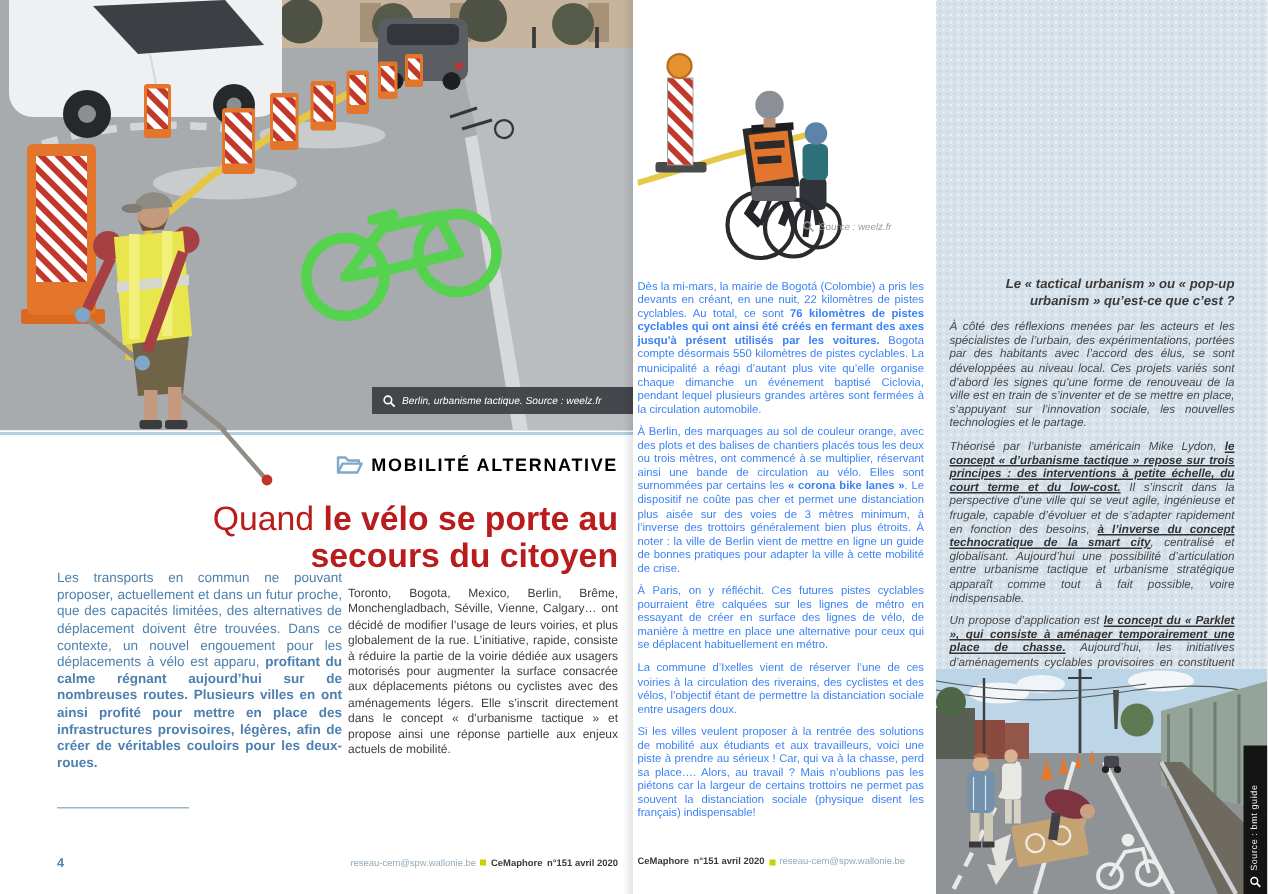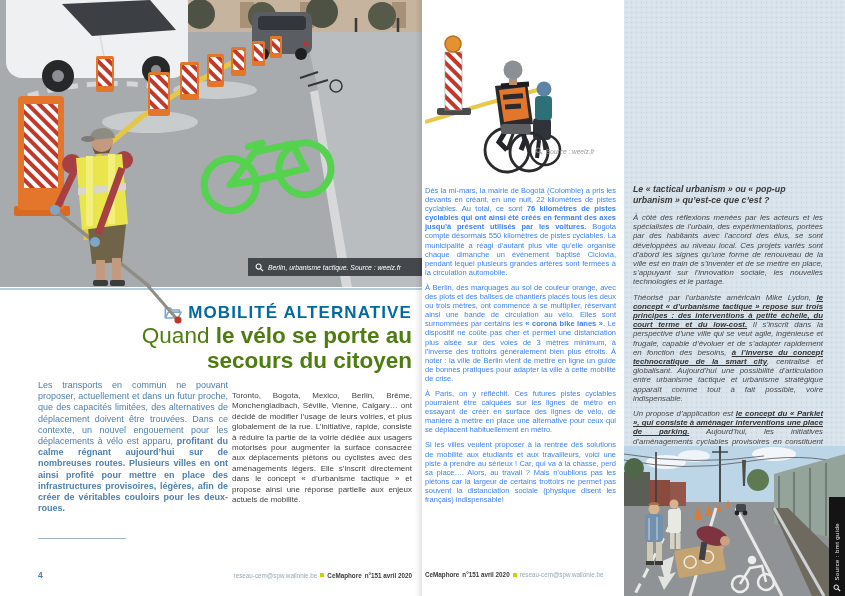--- a/index.html
+++ b/index.html
@@ -12,22 +12,22 @@
   .photo-left svg { display:block; }
   .caption-chip { position:absolute; left:248px; top:258px; width:174px; height:18px;
     background:rgba(58,62,66,.92); color:#fff; display:flex; align-items:center; gap:4px;
     padding:0 7px; font-size:6.8px; font-style:italic; z-index:3; }
   .blue-rule { position:absolute; left:0; top:288px; width:422px; height:2px; background:#b3cfe2; }
   .pole-breakout { position:absolute; left:138px; top:284px; width:50px; height:42px; z-index:2; }
 
   
   .article-head { position:absolute; left:126px; top:303px; width:286px; text-align:right; }
   .kicker { display:flex; justify-content:flex-end; align-items:center; gap:6px;
-    color:#0369a1; font-weight:700; font-size:17px; letter-spacing:1.1px; }
-  .title { margin-top:0; font-size:22.5px; line-height:25px; color:#4d7c0f; }
+    color:#000000; font-weight:700; font-size:12px; letter-spacing:1.1px; }
+  .title { margin-top:16px; font-size:22.5px; line-height:25px; color:#b91c1c; }
   .title .reg { font-weight:400; }
   .title .bld { font-weight:700; }
 
   
   .intro { position:absolute; left:38px; top:380px; width:190px; font-size:9px; line-height:11.2px;
     color:#4e80af; text-align:justify; }
   .intro .b { font-weight:700; }
   .col2 { position:absolute; left:232px; top:391px; width:180px; font-size:8px; line-height:10.4px;
     color:#3f3f3f; text-align:justify; }
   .mini-rule { position:absolute; left:38px; top:538px; width:88px; height:1px; background:#9db4c4; }
@@ -52,21 +52,21 @@
   .body-col p { font-size:7.5px; line-height:9.1px; text-align:justify; margin-bottom:6px; }
   .body-col .b { font-weight:700; }
 
   
   .sidebar-bg { position:absolute; left:624px; top:0; width:221px; height:446px;
     background-color:#d8e2ea;
     background-image:radial-gradient(rgba(173,197,214,.55) .8px, transparent .9px),
                      radial-gradient(rgba(255,255,255,.65) .8px, transparent .9px);
     background-size:5px 5px,5px 5px; background-position:0 0,2.5px 2.5px; }
   .sidebar-text { position:absolute; left:633px; top:184px; width:190px; font-style:italic; }
-  .sidebar-text h2 { font-size:8.8px; line-height:11px; font-weight:700; color:#3a3a3a; margin-bottom:7px; }
+  .sidebar-text h2 { font-size:8.8px; line-height:11px; font-weight:700; color:#3a3a3a; margin-bottom:7px;text-align:right; }
   .sidebar-text p { font-size:7.8px; line-height:9.2px; color:#484848; text-align:justify; margin-bottom:6px; }
   .sidebar-text .b { font-weight:700; color:#333;text-decoration:underline; }
 
   .stencil-fig { position:absolute; left:624px; top:446px; width:221px; height:150px; overflow:hidden; }
   .vtab { position:absolute; left:829px; top:497px; width:16px; height:99px; background:#141414;
     z-index:6; display:flex; flex-direction:column; align-items:center; justify-content:flex-end;
     gap:3px; padding:4px 0; }
   .vtab span { writing-mode:vertical-rl; transform:rotate(180deg); font-size:6px; color:#f0f0f0;
     letter-spacing:.4px; white-space:nowrap; }
 
@@ -279,39 +279,40 @@
         <line x1="6.2" y1="6.2" x2="9" y2="9" stroke="#9a9a9a" stroke-width="1.4"></line>
       </svg>
       <span>Source : weelz.fr</span>
     </figcaption>
   </figure>
 
   <div class="body-col">
       <p><span>Dès la mi-mars, la mairie de Bogotá (Colombie) a pris les devants en créant, en une nuit, 22 kilomètres de pistes cyclables. Au total, ce sont </span><span class="b">76 kilomètres de pistes cyclables qui ont ainsi été créés en fermant des axes jusqu’à présent utilisés par les voitures.</span><span> Bogota compte désormais 550 kilomètres de pistes cyclables. La municipalité a réagi d’autant plus vite qu’elle organise chaque dimanche un événement baptisé Ciclovia, pendant lequel plusieurs grandes artères sont fermées à la circulation automobile.</span></p>
       <p><span>À Berlin, des marquages au sol de couleur orange, avec des plots et des balises de chantiers placés tous les deux ou trois mètres, ont commencé à se multiplier, réservant ainsi une bande de circulation au vélo. Elles sont surnommées par certains les </span><span class="b">« corona bike lanes »</span><span>. Le dispositif ne coûte pas cher et permet une distanciation plus aisée sur des voies de 3 mètres minimum, à l’inverse des trottoirs généralement bien plus étroits. À noter : la ville de Berlin vient de mettre en ligne un guide de bonnes pratiques pour adapter la ville à cette mobilité de crise.</span></p>
       <p><span>À Paris, on y réfléchit. Ces futures pistes cyclables pourraient être calquées sur les lignes de métro en essayant de créer en surface des lignes de vélo, de manière à mettre en place une alternative pour ceux qui se déplacent habituellement en métro.</span></p>
+      <p><span>La commune d’Ixelles vient de réserver l’une de ces voiries à la circulation des riverains, des cyclistes et des vélos, l’objectif étant de permettre la distanciation sociale entre usagers doux.</span></p>
       <p><span>Si les villes veulent proposer à la rentrée des solutions de mobilité aux étudiants et aux travailleurs, voici une piste à prendre au sérieux ! Car, qui va à la chasse, perd sa place…. Alors, au travail ? Mais n’oublions pas les piétons car la largeur de certains trottoirs ne permet pas souvent la distanciation sociale (physique disent les français) indispensable!</span></p>
     </div>
 
   <footer class="foot foot-right-page">
     <span class="foot-group">
       <span class="brand">CeMaphore</span>
       <span class="issue">n°151 avril 2020</span>
       <span class="sq"></span>
       <span class="email">reseau-cem@spw.wallonie.be</span>
     </span>
   </footer>
 
   <div class="sidebar-bg"></div>
   <div class="sidebar-text">
     <h2>Le « tactical urbanism » ou « pop-up urbanism » qu’est-ce que c’est ?</h2>
     <div>
         <p><span>À côté des réflexions menées par les acteurs et les spécialistes de l’urbain, des expérimentations, portées par des habitants avec l’accord des élus, se sont développées au niveau local. Ces projets variés sont d’abord les signes qu’une forme de renouveau de la ville est en train de s’inventer et de se mettre en place, s’appuyant sur l’innovation sociale, les nouvelles technologies et le partage.</span></p>
         <p><span>Théorisé par l’urbaniste américain Mike Lydon, </span><span class="b">le concept « d’urbanisme tactique » repose sur trois principes : des interventions à petite échelle, du court terme et du low-cost.</span><span> Il s’inscrit dans la perspective d’une ville qui se veut agile, ingénieuse et frugale, capable d’évoluer et de s’adapter rapidement en fonction des besoins, </span><span class="b">à l’inverse du concept technocratique de la smart city</span><span>, centralisé et globalisant. Aujourd’hui une possibilité d’articulation entre urbanisme tactique et urbanisme stratégique apparaît comme tout à fait possible, voire indispensable.</span></p>
-        <p><span>Un propose d’application est </span><span class="b">le concept du « Parklet », qui consiste à aménager interventions une place de parking.</span><span> Aujourd’hui, les initiatives d’aménagements cyclables provisoires en constituent un autre cas de figure.</span></p>
+        <p><span>Un propose d’application est </span><span class="b">le concept du « Parklet », qui consiste à aménager temporairement une place de chasse.</span><span> Aujourd’hui, les initiatives d’aménagements cyclables provisoires en constituent un autre cas de figure.</span></p>
       </div>
   </div>
 
   <figure class="stencil-fig">
     <svg width="221" height="150" viewBox="0 0 221 150">
       <rect width="221" height="62" fill="#bcd6e8"></rect>
       <ellipse cx="42" cy="16" rx="20" ry="7" fill="#f2f6f9"></ellipse>
         <ellipse cx="70" cy="10" rx="16" ry="6" fill="#eef4f8"></ellipse>
       <ellipse cx="150" cy="8" rx="22" ry="7" fill="#f2f6f9"></ellipse>
       <rect y="56" width="221" height="94" fill="#8f9396"></rect>

